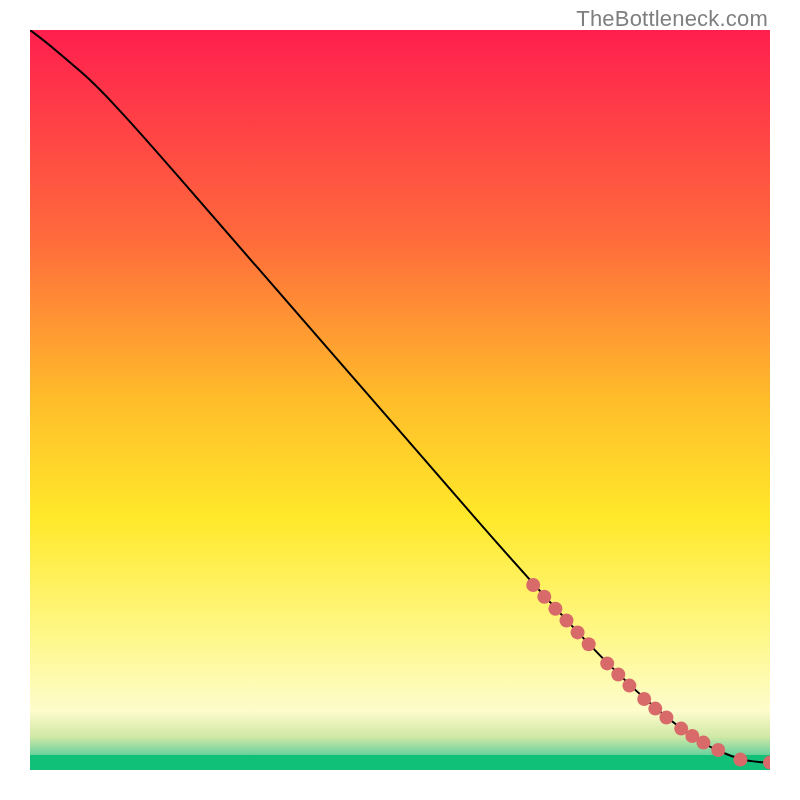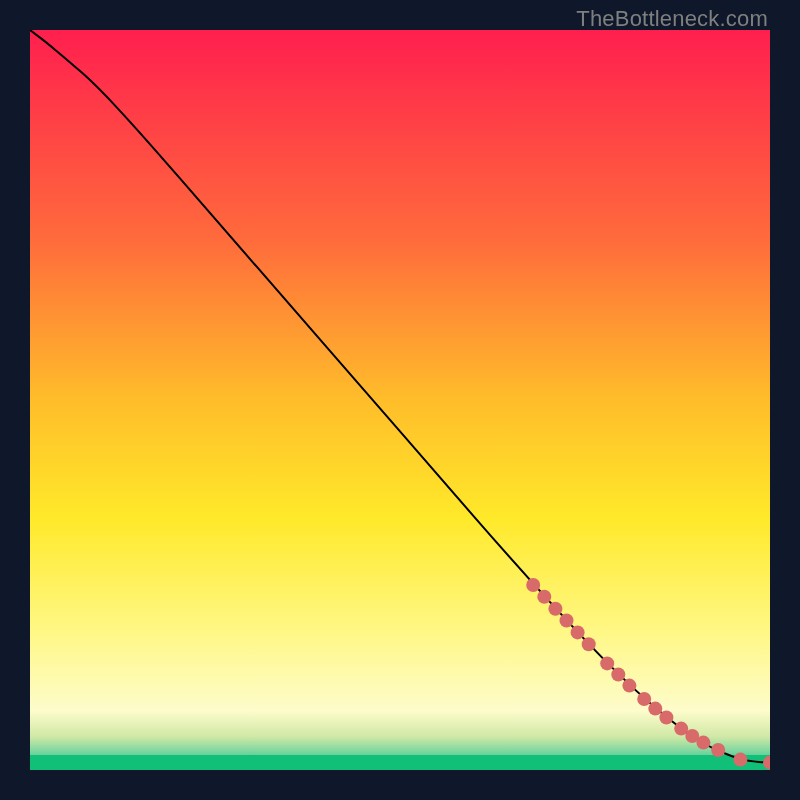--- a/index.html
+++ b/index.html
@@ -8,21 +8,21 @@
     width: 800px;
     height: 800px;
     background: #000;
     font-family: Arial, Helvetica, sans-serif;
     overflow: hidden;
   }
   .outer {
     position: relative;
     width: 800px;
     height: 800px;
-    background: #0f172a;
+    background: #ffffff;
   }
   .plot-area {
     position: absolute;
     left: 30px;
     top: 30px;
     width: 740px;
     height: 740px;
     overflow: hidden;
   }
   .gradient-bg {

